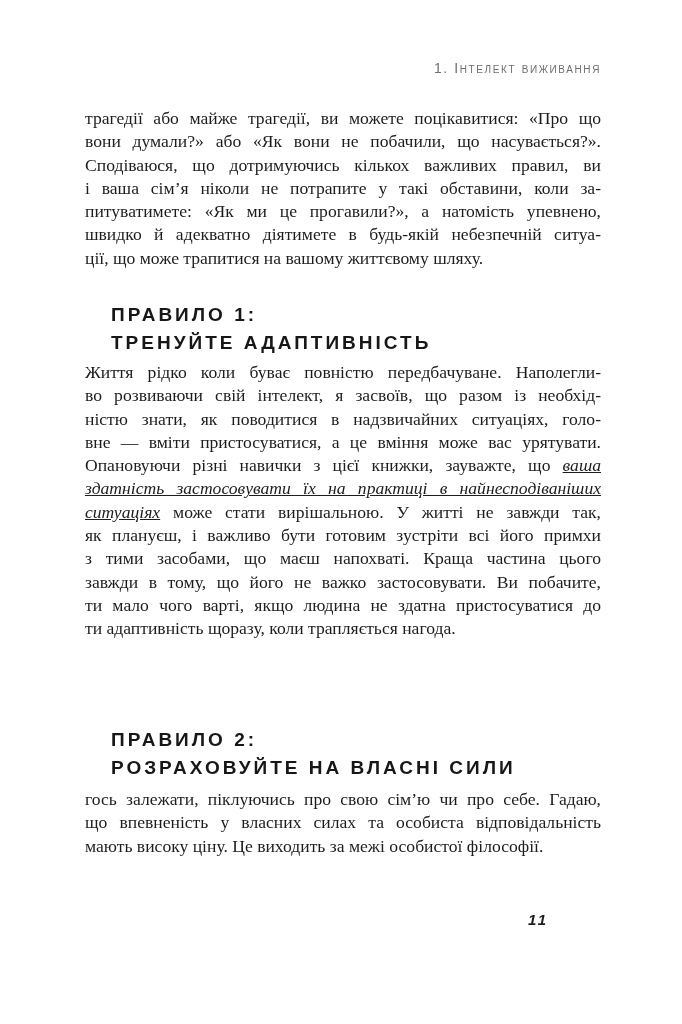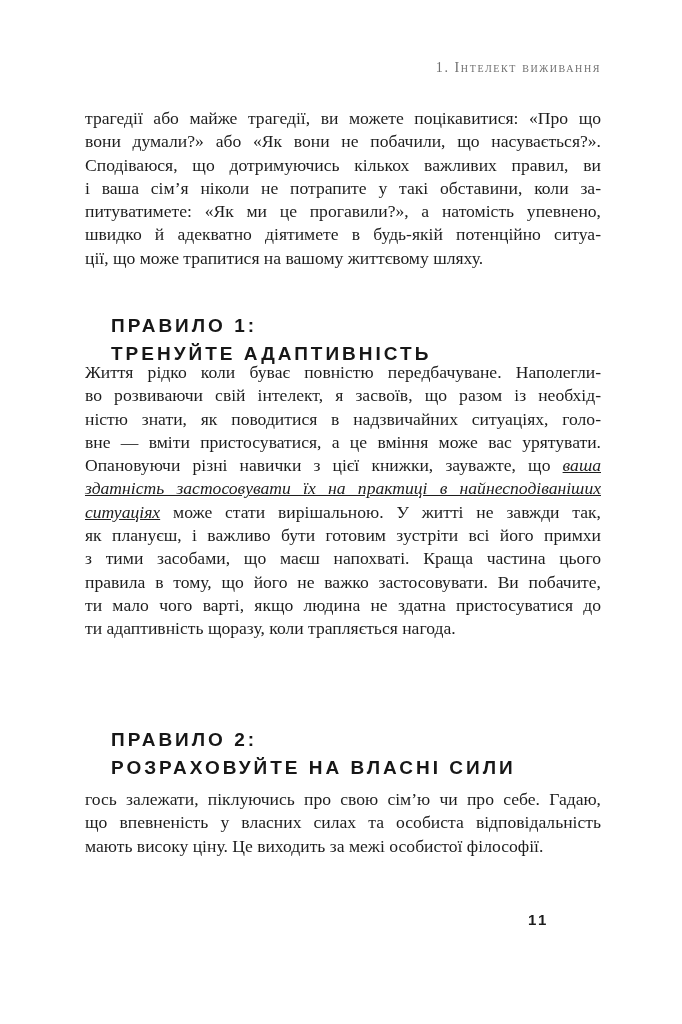--- a/index.html
+++ b/index.html
@@ -13,21 +13,21 @@
     height: 1024px;
     background: #ffffff;
     overflow: hidden;
     font-family: "Liberation Serif", serif;
     color: #1d1d1d;
   }
   .running-header {
     position: absolute;
     top: 60px;
     right: 81px;
-    font-family: Liberation Serif, serif;
+    font-family: Liberation Sans, sans-serif;
     font-variant: small-caps;
     font-size: 14px;
     letter-spacing: 1.6px;
     color: #6f6f6f;
     white-space: nowrap;
   }
   .text-column {
     position: absolute;
     inset: 0;
   }
@@ -57,66 +57,67 @@
   .heading {
     font-family: "Liberation Sans", sans-serif;
     font-weight: bold;
     font-size: 19px;
     line-height: 28px;
     letter-spacing: 3px;
     color: #171717;
     padding-left: 26px;
   }
   .block-0 { top: 107px; }
-  .block-1 { top: 312px; }
+  .block-1 { top: 301px; }
   .block-2 { top: 361px; }
   .block-3 { top: 726px; }
   .block-4 { top: 788px; }
   .page-number {
     position: absolute;
     top: 911px;
     left: 528px;
     font-family: "Liberation Sans", sans-serif;
     font-weight: bold;
     font-size: 15px;
     letter-spacing: 2.5px;
     color: #1d1d1d;
+    font-style: italic;
   }
 </style>
 </head>
 <body>
 
 <div class="book-page">
   <div class="running-header">1. Інтелект виживання</div>
 
   <div class="text-column">
       <div class="block paragraph block-0">
         <div class="line"><span>трагедії або майже трагедії, ви можете поцікавитися: «Про що</span></div>
         <div class="line"><span>вони думали?» або «Як вони не побачили, що насувається?».</span></div>
         <div class="line"><span>Сподіваюся, що дотримуючись кількох важливих правил, ви</span></div>
         <div class="line"><span>і ваша сім’я ніколи не потрапите у такі обставини, коли за-</span></div>
         <div class="line"><span>питуватимете: «Як ми це прогавили?», а натомість упевнено,</span></div>
-        <div class="line"><span>швидко й адекватно діятимете в будь-якій потенційно ситуа-</span></div>
+        <div class="line"><span>швидко й адекватно діятимете в будь-якій небезпечній ситуа-</span></div>
         <div class="line last"><span>ції, що може трапитися на вашому життєвому шляху.</span></div>
       </div>
       <div class="block heading block-1">
         <div class="heading-line">ПРАВИЛО 1:</div>
         <div class="heading-line">ТРЕНУЙТЕ АДАПТИВНІСТЬ</div>
       </div>
       <div class="block paragraph block-2">
         <div class="line"><span>Життя рідко коли буває повністю передбачуване. Наполегли-</span></div>
         <div class="line"><span>во розвиваючи свій інтелект, я засвоїв, що разом із необхід-</span></div>
         <div class="line"><span>ністю знати, як поводитися в надзвичайних ситуаціях, голо-</span></div>
         <div class="line"><span>вне — вміти пристосуватися, а це вміння може вас урятувати.</span></div>
         <div class="line"><span>Опановуючи різні навички з цієї книжки, зауважте, що </span><em>ваша</em></div>
         <div class="line"><em>здатність застосовувати їх на практиці в найнесподіваніших</em></div>
         <div class="line"><em>ситуаціях</em><span> може стати вирішальною. У житті не завжди так,</span></div>
         <div class="line"><span>як плануєш, і важливо бути готовим зустріти всі його примхи</span></div>
         <div class="line"><span>з тими засобами, що маєш напохваті. Краща частина цього</span></div>
-        <div class="line"><span>правила в тому, що його не важко застосовувати. Ви побачите,</span></div>
+        <div class="line"><span>завжди в тому, що його не важко застосовувати. Ви побачите,</span></div>
         <div class="line"><span>ти мало чого варті, якщо людина не здатна пристосуватися до</span></div>
         <div class="line last"><span>ти адаптивність щоразу, коли трапляється нагода.</span></div>
       </div>
       <div class="block heading block-3">
         <div class="heading-line">ПРАВИЛО 2:</div>
         <div class="heading-line">РОЗРАХОВУЙТЕ НА ВЛАСНІ СИЛИ</div>
       </div>
       <div class="block paragraph block-4">
         <div class="line"><span>гось залежати, піклуючись про свою сім’ю чи про себе. Гадаю,</span></div>
         <div class="line"><span>що впевненість у власних силах та особиста відповідальність</span></div>

